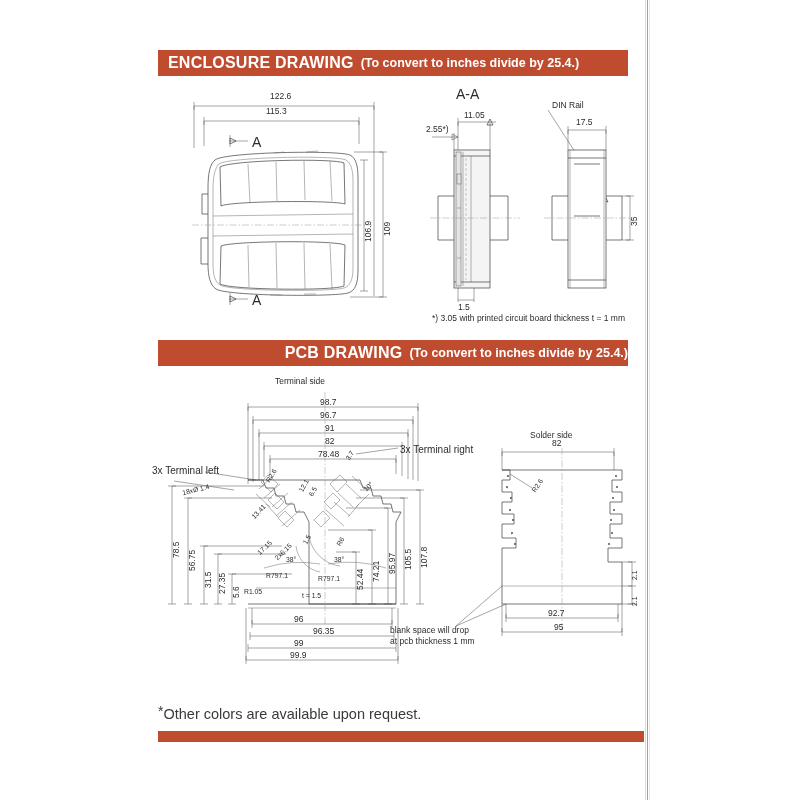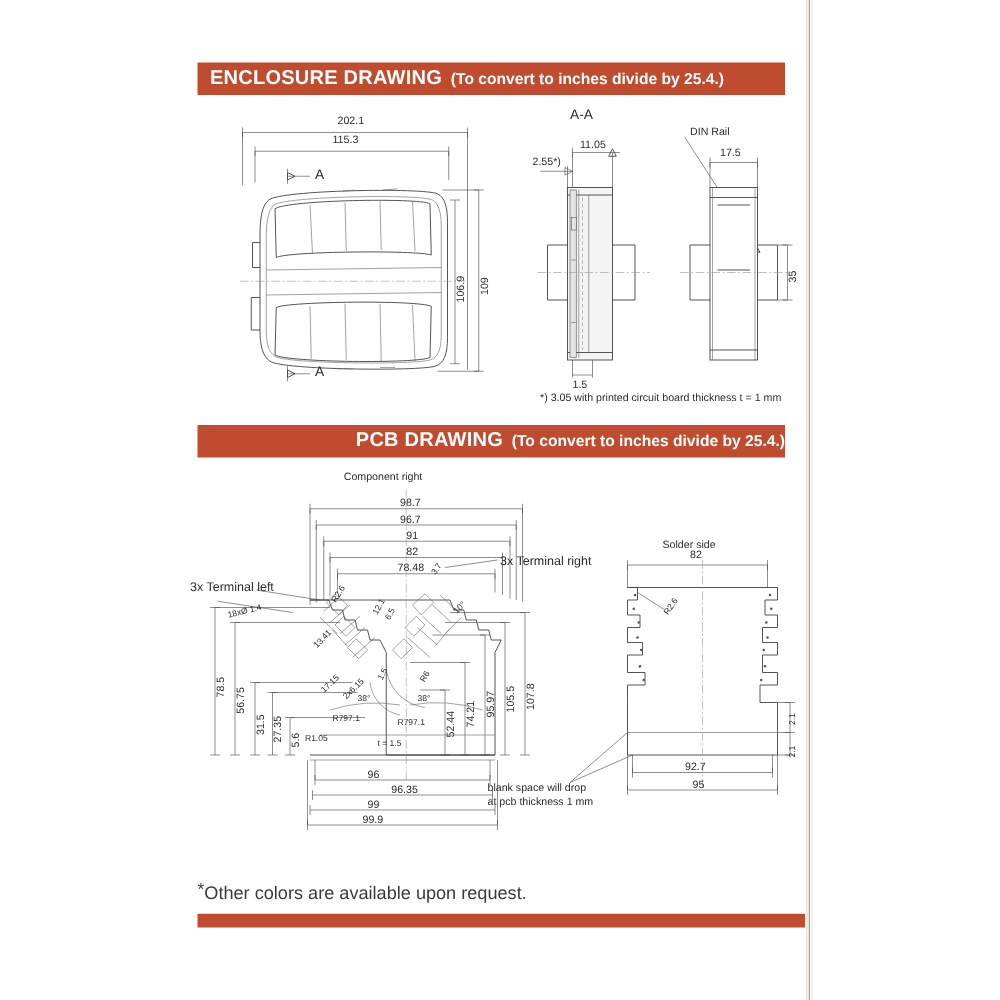--- a/index.html
+++ b/index.html
@@ -32,21 +32,21 @@
 
   
   .draw{position:absolute;}
   .draw svg{display:block;overflow:visible;}
 
   
   .lbl{position:absolute;font-size:8.5px;color:#2b2b2b;white-space:nowrap;
        font-family:"Liberation Sans", sans-serif;}
   .lbl.sm{font-size:10px;}
   .lbl.xs{font-size:6.8px;}
-  .lbl.big{font-size:11px;}
+  .lbl.big{font-size:14px;}
   .rot90{transform:rotate(-90deg);transform-origin:left top;}
 
   .note{position:absolute;font-size:8.5px;color:#2b2b2b;white-space:nowrap;}
 
   
   #legend{position:absolute;left:256px;top:676px;display:flex;align-items:flex-start;gap:7px;}
   #legend .sw{width:22px;height:9px;border:1px solid #9b9b9b;background:#ededed;margin-top:5px;}
   #legend .txt{font-size:8.5px;line-height:11px;color:#2b2b2b;}
 
   #footnote{position:absolute;left:158px;top:706px;font-size:14.5px;color:#3a3a3a;}
@@ -124,21 +124,21 @@
 
       <path class="ctr" d="M34 137 L214 137"></path>
 
       <path class="dim" d="M206 72 L206 203"></path>
       <path class="dim" d="M202 72 L210 72 M202 203 L210 203"></path>
 
       <path class="dim" d="M225 64 L225 209"></path>
       <path class="dim" d="M221 64 L229 64 M221 209 L229 209"></path>
       <path class="dim" d="M196 64 L225 64 M192 209 L225 209"></path>
     </svg>
-    <span class="lbl" style="left:112px;top:3px;">202.1</span>
+    <span class="lbl" style="left:112px;top:3px;">122.6</span>
     <span class="lbl" style="left:108px;top:18px;">115.3</span>
     <span class="lbl big" style="left:94px;top:46px;">A</span>
     <span class="lbl big" style="left:94px;top:204px;">A</span>
     <span class="lbl rot90" style="left:205px;top:154px;">106.9</span>
     <span class="lbl rot90" style="left:224px;top:148px;">109</span>
   </div>
 
   <div class="draw" id="enc-section" style="left:428px;top:88px;width:110px;height:230px;">
     <svg width="110" height="230" viewBox="0 0 110 230">
 
@@ -283,21 +283,21 @@
 
       <path class="dim" d="M45 96 L96 104"></path>
       <path class="dim" d="M196 78 L238 72"></path>
       <path class="dim" d="M14 105 L74 114"></path>
 
       <path class="thin" d="M104 192 A 120 120 0 0 1 160 188"></path>
       <path class="thin" d="M168 188 A 120 120 0 0 1 226 192"></path>
 
       <path class="thin" d="M96 212 L236 212"></path>
     </svg>
-    <span class="lbl" style="left:115px;top:0px;">Component right</span>
+    <span class="lbl" style="left:115px;top:0px;">Terminal side</span>
 
     <span class="lbl" style="left:160px;top:21px;">98.7</span>
     <span class="lbl" style="left:160px;top:34px;">96.7</span>
     <span class="lbl" style="left:165px;top:47px;">91</span>
     <span class="lbl" style="left:165px;top:60px;">82</span>
     <span class="lbl" style="left:158px;top:73px;">78.48</span>
 
     <span class="lbl" style="left:134px;top:238px;">96</span>
     <span class="lbl" style="left:129px;top:250px;padding-left:24px;">96.35</span>
     <span class="lbl" style="left:134px;top:262px;">99</span>

